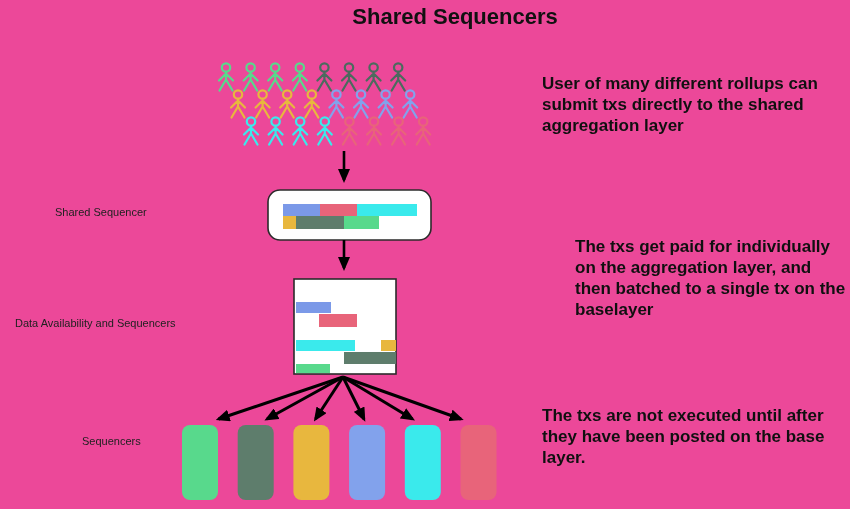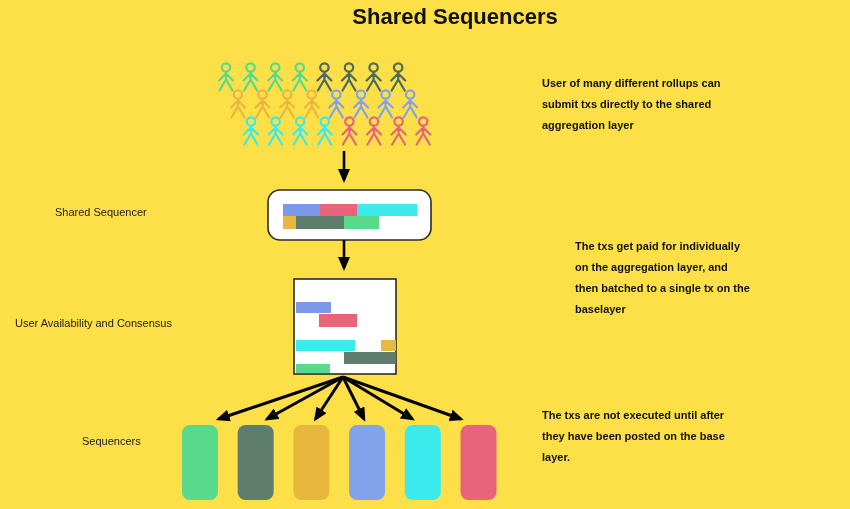--- a/index.html
+++ b/index.html
@@ -1,48 +1,48 @@
 <!DOCTYPE html>
 <html><head>
 <meta charset="utf-8">
 <style>
   html,body{margin:0;padding:0;background:#ffffff;}
   .canvas{
-    position:relative;width:850px;height:509px;background:#fde047;overflow:hidden;
+    position:relative;width:850px;height:509px;background:#ec4899;overflow:hidden;
     font-family:"Liberation Sans","DejaVu Sans",sans-serif;color:#111;
   }
   .title{
     position:absolute;left:455px;top:4px;transform:translateX(-50%);
     font-size:22px;font-weight:bold;white-space:nowrap;color:#111;
   }
   .stage-label{
     position:absolute;font-size:11px;color:#212121;white-space:nowrap;
   }
   .label-sequencer{left:55px;top:206px;}
   .label-da{left:15px;top:317px;}
   .label-execution{left:82px;top:435px;}
   .annotation{
     position:absolute;left:542px;width:300px;
-    font-size:11px;font-weight:bold;line-height:21px;color:#101010;
+    font-size:17px;font-weight:bold;line-height:21px;color:#101010;
     white-space:pre-line;
   }
   .ann-1{top:73px;}
   .ann-2{top:236px;margin-left:33px;}
   .ann-3{top:405px;}
   svg.diagram{position:absolute;left:0;top:0;}
 </style>
 </head>
 <body>
 
 <div class="canvas">
 
   <div class="title">Shared Sequencers</div>
 
   <div class="stage-label label-sequencer">Shared Sequencer</div>
-  <div class="stage-label label-da">User Availability and Consensus</div>
+  <div class="stage-label label-da">Data Availability and Sequencers</div>
   <div class="stage-label label-execution">Sequencers</div>
 
   <div class="annotation ann-1">User of many different rollups can
 submit txs directly to the shared
 aggregation layer</div>
   <div class="annotation ann-2">The txs get paid for individually
 on the aggregation layer, and
 then batched to a single tx on the
 baselayer</div>
   <div class="annotation ann-3">The txs are not executed until after

